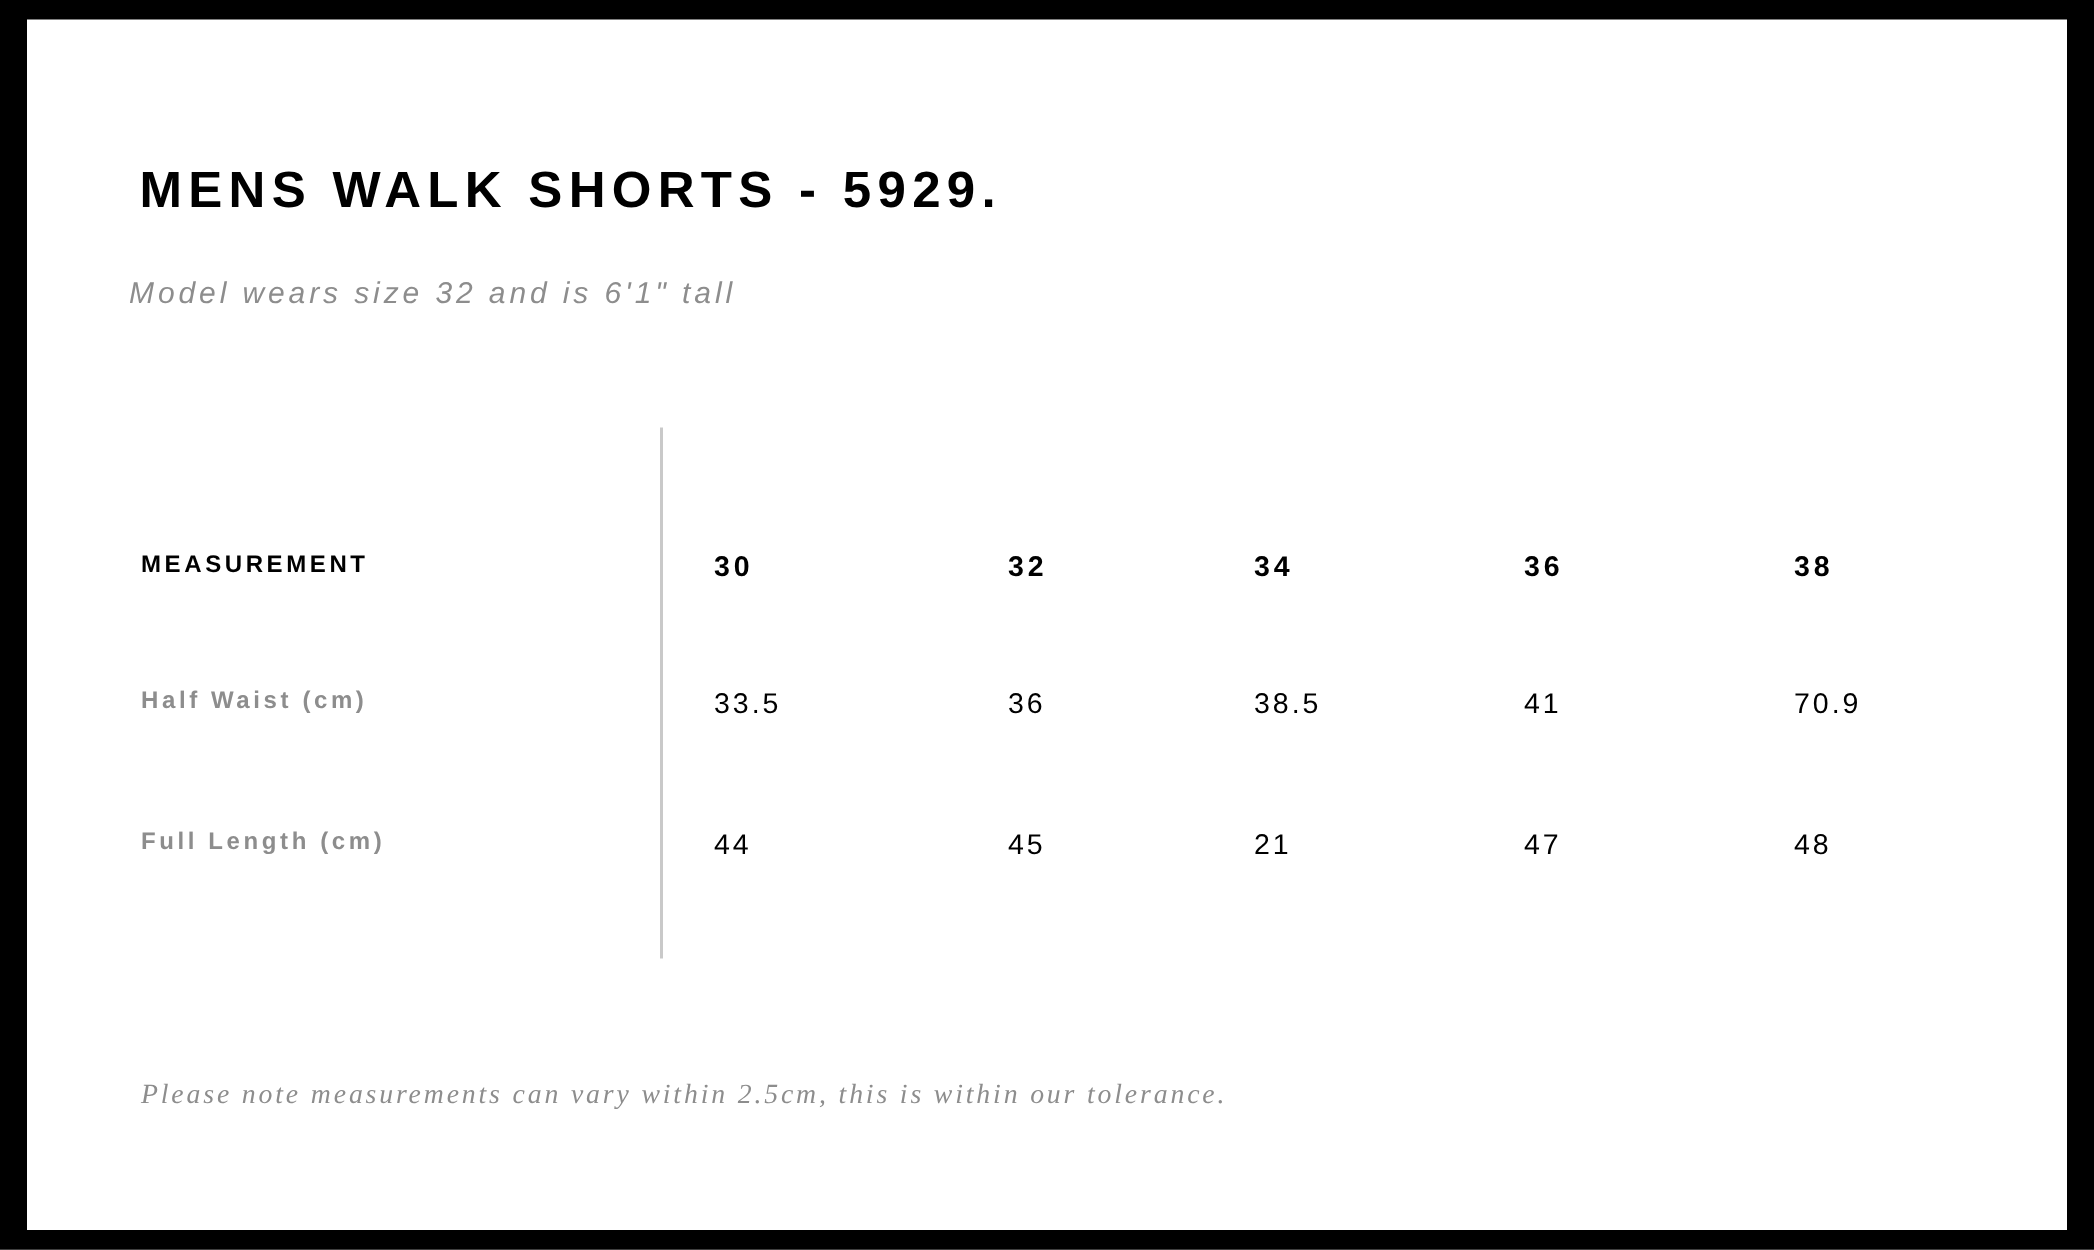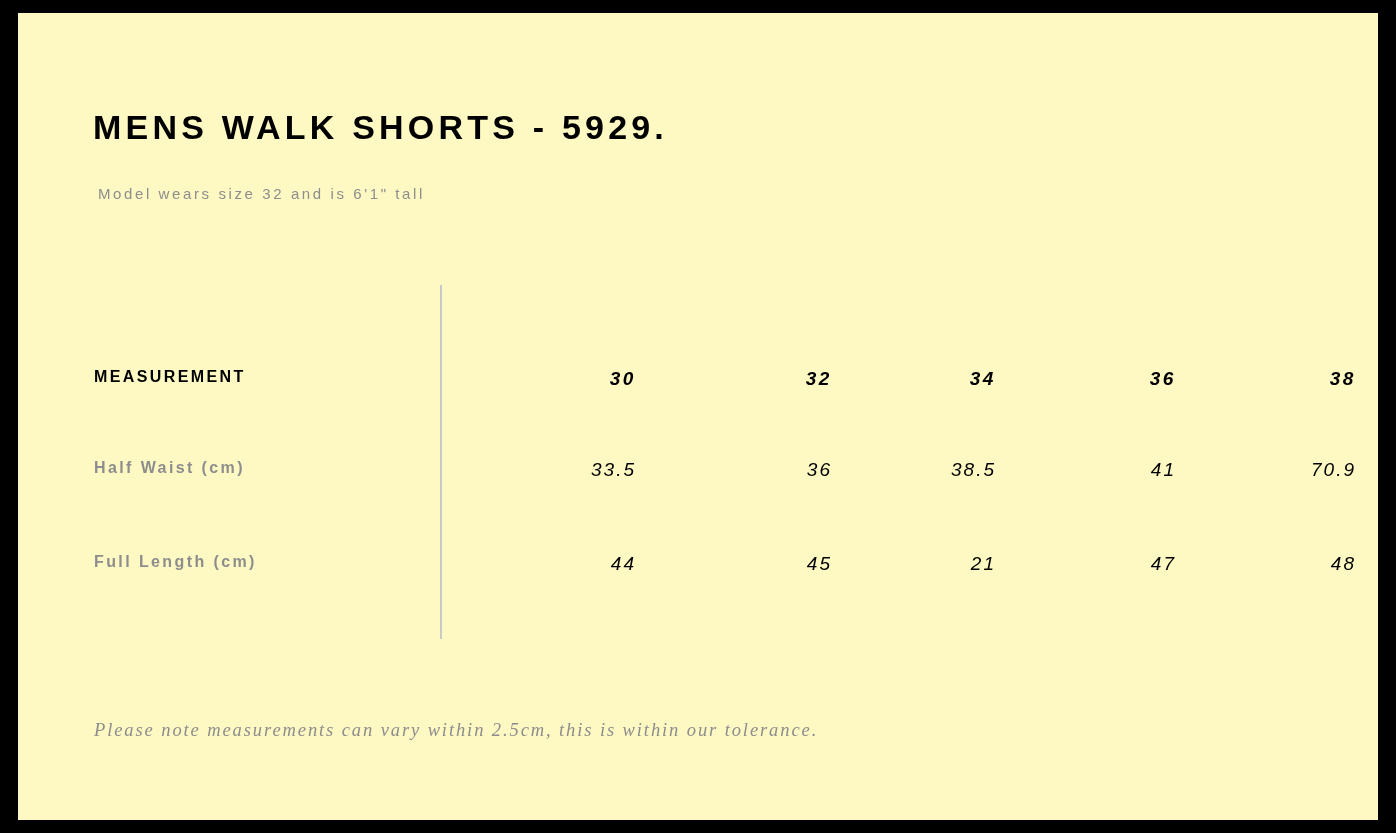--- a/index.html
+++ b/index.html
@@ -12,40 +12,41 @@
     height: 833px;
     overflow: hidden;
     font-family: "Liberation Sans", sans-serif;
   }
   .frame {
     position: absolute;
     left: 18px;
     top: 13px;
     width: 1360px;
     height: 807px;
-    background: #fef9c3;
+    background: #ffffff;
   }
   .title {
     position: absolute;
     left: 75px;
     top: 95px;
     font-size: 34px;
     font-weight: bold;
     letter-spacing: 4.2px;
     color: #000000;
     white-space: nowrap;
   }
   .subtitle {
     position: absolute;
-    left: 80px;
+    left: 68px;
     top: 172px;
-    font-size: 15px;
+    font-size: 20px;
     letter-spacing: 2.6px;
     color: #8d8d8d;
     white-space: nowrap;
+    font-style: italic;
   }
   .divider {
     position: absolute;
     left: 422px;
     top: 272px;
     width: 2px;
     height: 354px;
     background: #c9c9c9;
   }
   .table {
@@ -79,26 +80,25 @@
   }
   .label-body {
     letter-spacing: 2.4px;
     color: #8d8d8d;
     font-weight: bold;
   }
   .cell {
     position: absolute;
     top: 0;
     width: 160px;
-    text-align: right;
+    text-align: left;
     font-size: 19px;
     letter-spacing: 2px;
     color: #000000;
     white-space: nowrap;
-    font-style: italic;
   }
   .cell-head {
     font-weight: bold;
     letter-spacing: 2.6px;
   }
   .c0 { left: 458px; }
   .c1 { left: 654px; }
   .c2 { left: 818px; }
   .c3 { left: 998px; }
   .c4 { left: 1178px; }

